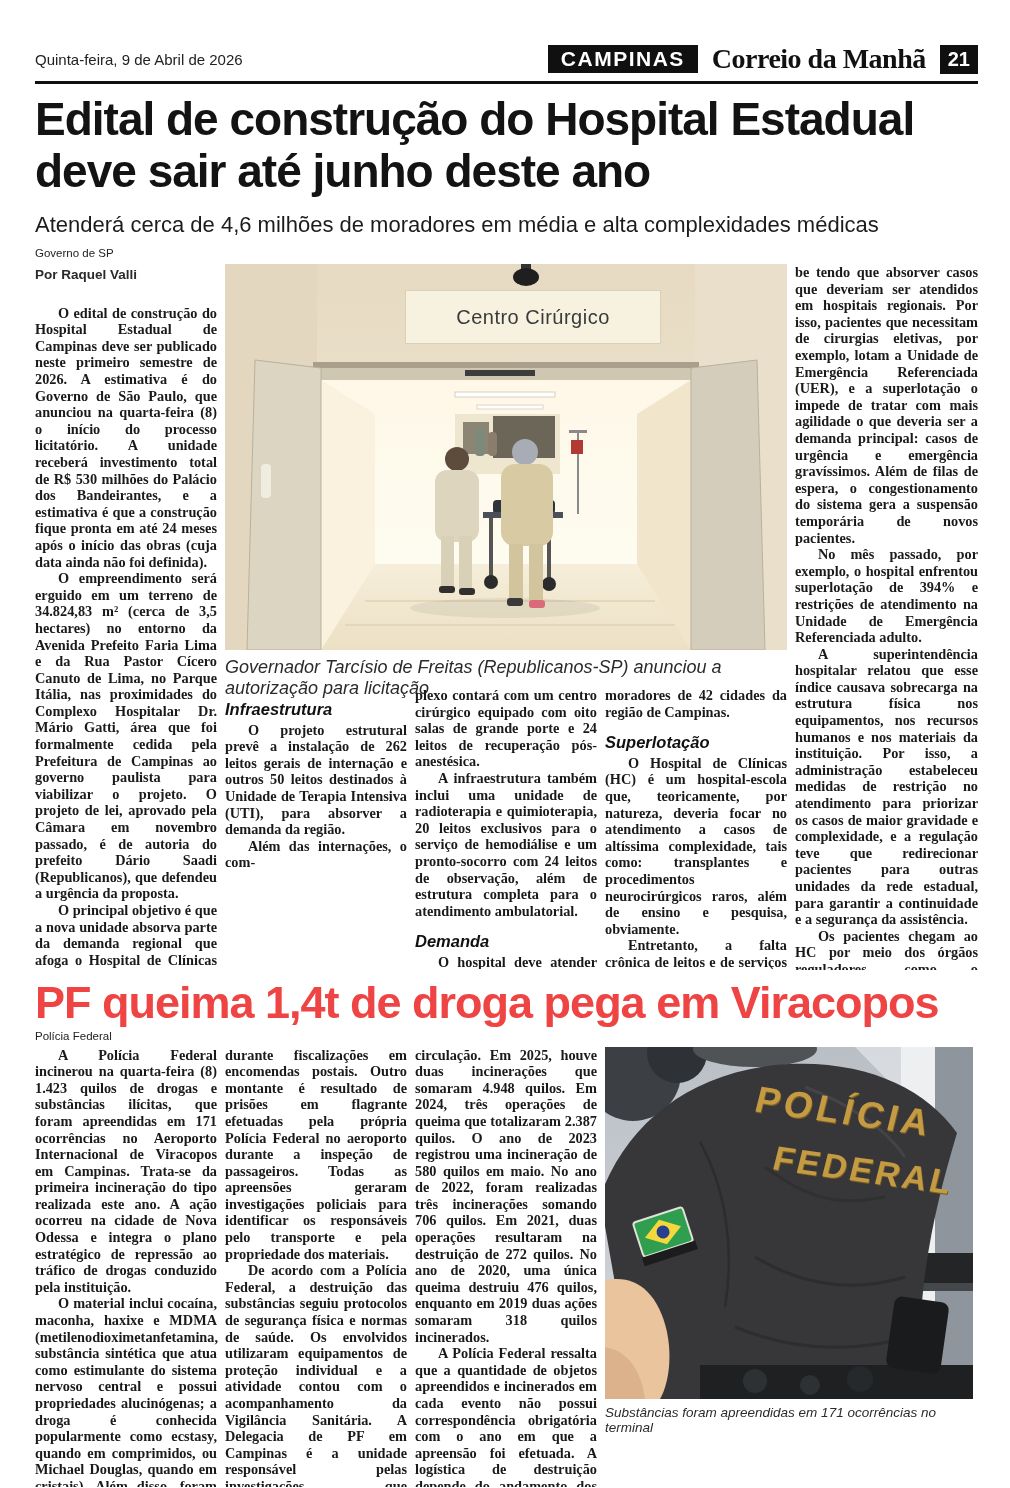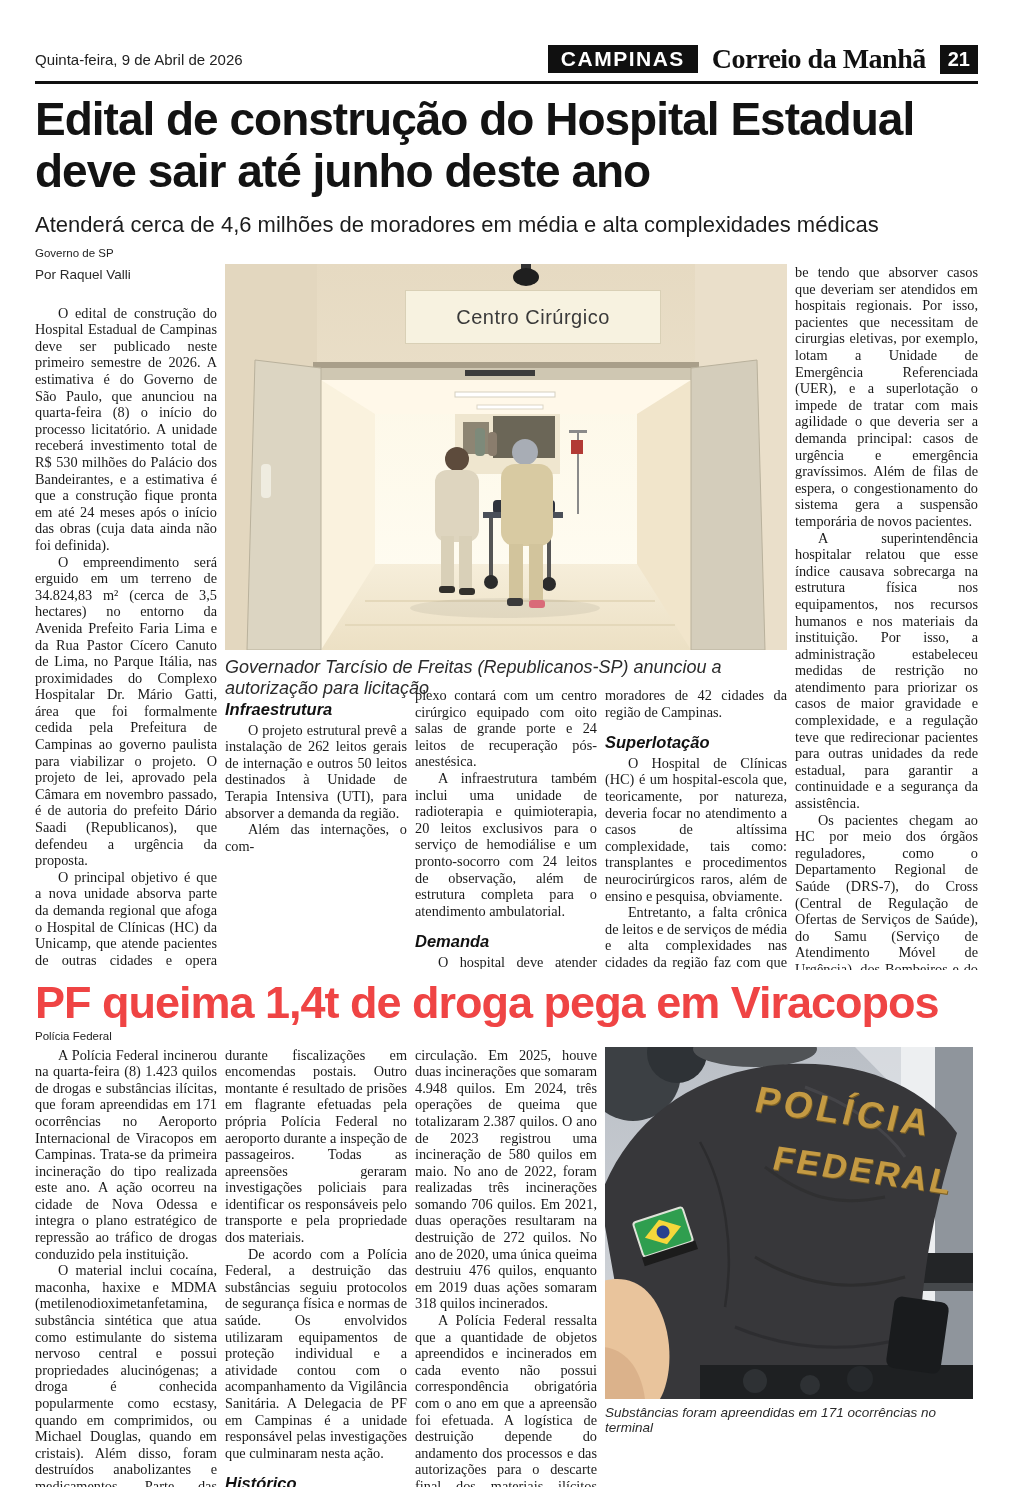--- a/index.html
+++ b/index.html
@@ -29,21 +29,21 @@
 
   
   .a1{display:flex;gap:8px;margin-top:3px;height:706px;overflow:hidden;}
   .a2{display:flex;gap:8px;margin-top:4px;height:440px;overflow:hidden;}
   .bodycol{width:182px;flex:none;text-align:justify;font-size:14.3px;line-height:16.6px;}
   .col5{width:183px;}
   .a1-mid{width:562px;flex:none;}
   .a1-midcols{display:flex;gap:8px;margin-top:12px;height:282px;overflow:hidden;}
   .photo2col{flex:1;}
 
-  p{margin:0;text-indent:1.6em;}
+  p{margin:0;text-indent:1.6em;font-weight:bold;}
   p.cont{text-indent:0;}
   .byline{font-family:"Liberation Sans",sans-serif;font-size:13.5px;color:#2a2a2a;margin:3px 0 21px 0;text-indent:0;}
   .sec-head{font-family:"Liberation Sans",sans-serif;font-weight:700;font-size:16.5px;margin:14px 0 4px 0;
             text-indent:0;color:#111;font-style:italic;}
 
   .caption{font-family:"Liberation Sans",sans-serif;font-style:italic;font-size:18px;color:#2b2b2b;margin-top:7px;height:18px;}
   .caption2{font-family:"Liberation Sans",sans-serif;font-style:italic;font-size:13.5px;color:#2b2b2b;margin-top:6px;}
 
   
   .photo1{width:562px;height:386px;position:relative;overflow:hidden;background:#ece2cc;}
@@ -185,20 +185,21 @@
           <p class="cont">moradores de 42 cidades da região de Campinas.</p>
           <p class="sec-head">Superlotação</p>
           <p>O Hospital de Clínicas (HC) é um hospital-escola que, teoricamente, por natureza, deveria focar no atendimento a casos de altíssima complexidade, tais como: transplantes e procedimentos neurocirúrgicos raros, além de ensino e pesquisa, obviamente.</p>
           <p>Entretanto, a falta crônica de leitos e de serviços de média e alta complexidades nas cidades da região faz com que o HC aca-</p>
         </div>
       </div>
     </div>
 
     <div class="bodycol col5">
       <p class="cont">be tendo que absorver casos que deveriam ser atendidos em hospitais regionais. Por isso, pacientes que necessitam de cirurgias eletivas, por exemplo, lotam a Unidade de Emergência Referenciada (UER), e a superlotação o impede de tratar com mais agilidade o que deveria ser a demanda principal: casos de urgência e emergência gravíssimos. Além de filas de espera, o congestionamento do sistema gera a suspensão temporária de novos pacientes.</p>
+      <p>No mês passado, por exemplo, o hospital enfrentou superlotação de 394% e restrições de atendimento na Unidade de Emergência Referenciada adulto.</p>
       <p>A superintendência hospitalar relatou que esse índice causava sobrecarga na estrutura física nos equipamentos, nos recursos humanos e nos materiais da instituição. Por isso, a administração estabeleceu medidas de restrição no atendimento para priorizar os casos de maior gravidade e complexidade, e a regulação teve que redirecionar pacientes para outras unidades da rede estadual, para garantir a continuidade e a segurança da assistência.</p>
       <p>Os pacientes chegam ao HC por meio dos órgãos reguladores, como o Departamento Regional de Saúde (DRS-7), do Cross (Central de Regulação de Ofertas de Serviços de Saúde), do Samu (Serviço de Atendimento Móvel de Urgência), dos Bombeiros e do Helicóptero Águia da PM.</p>
     </div>
   </div>
 
   <h2 class="headline2">PF queima 1,4t de droga pega em Viracopos</h2>
   <div class="credit credit2">Polícia Federal</div>
 
   <div class="a2">
     <div class="bodycol">

